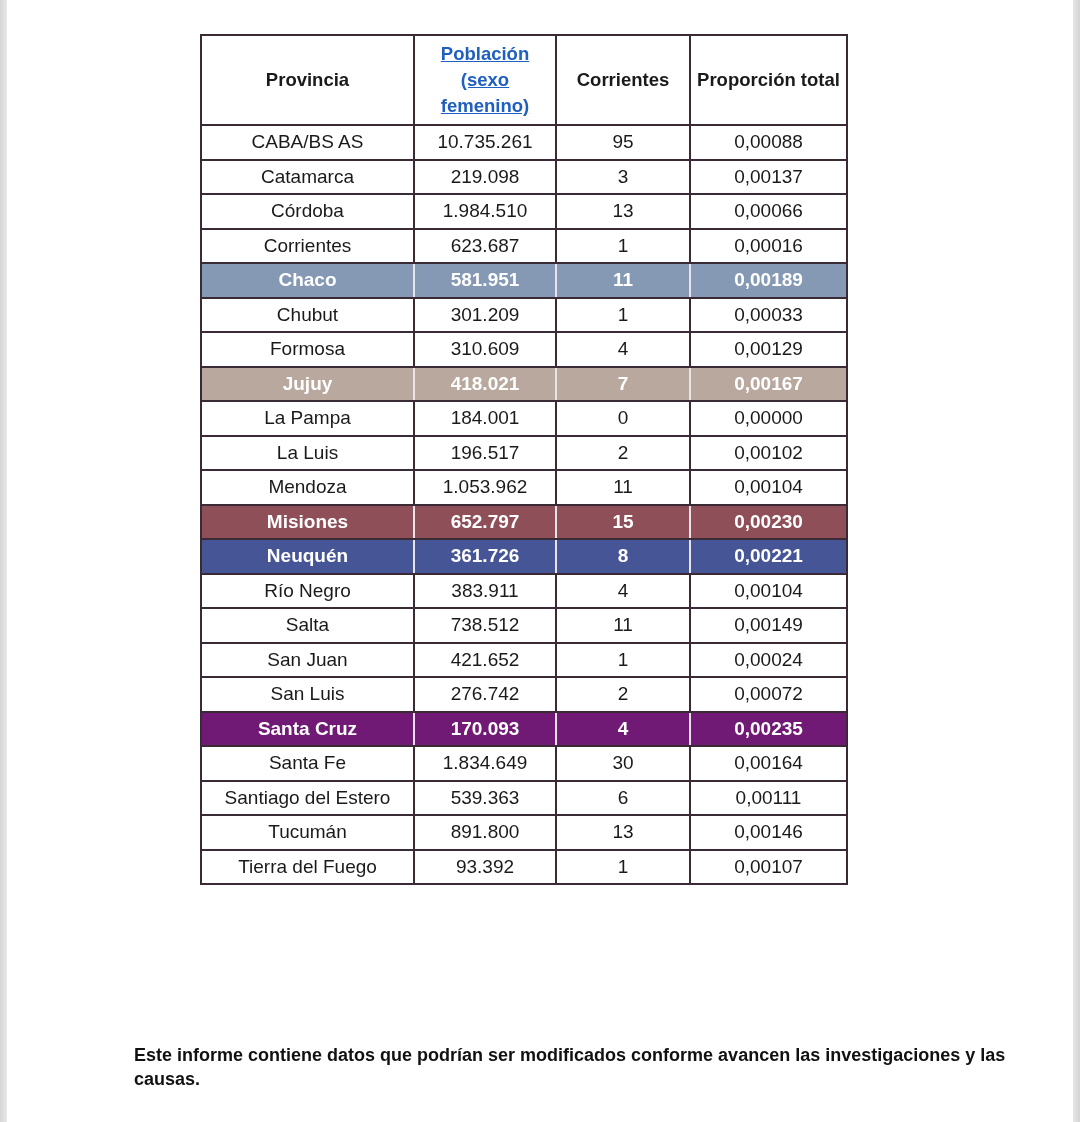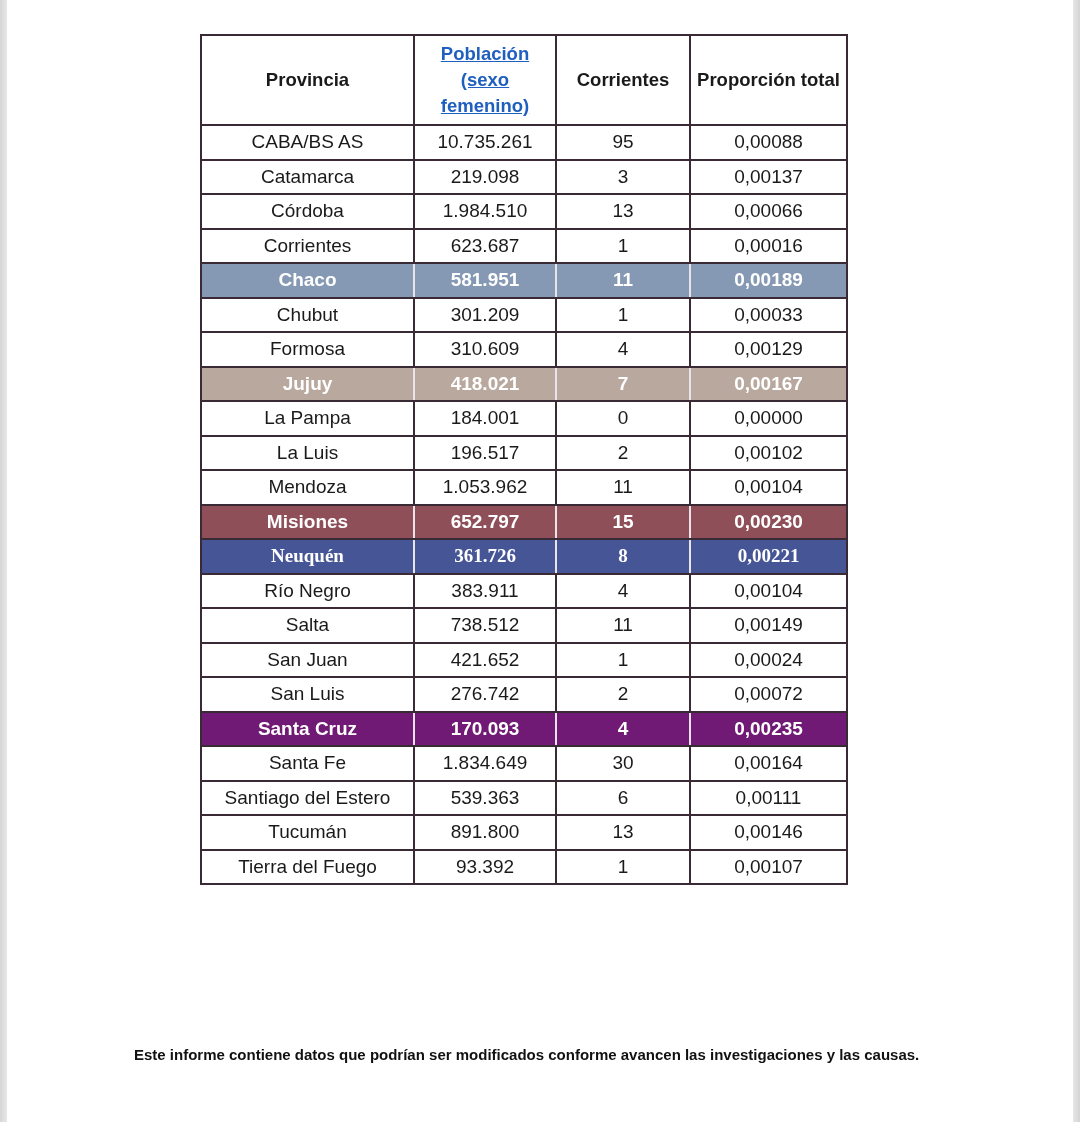--- a/index.html
+++ b/index.html
@@ -77,21 +77,21 @@
       border-right-color: #e8e4ea;
     }
     tr.hl td:first-child { border-left-color: #3a2a35; }
     tr.hl td:last-child { border-right-color: #3a2a35; }
     .footnote {
       position: absolute;
       left: 127px;
       top: 1043px;
       width: 880px;
       font-weight: bold;
-      font-size: 15px;
+      font-size: 18px;
       line-height: 24px;
       color: #111111;
     }
   </style>
 </head>
 <body>
 
 <div class="gutter-left"></div>
 <div class="gutter-right"></div>
 
@@ -177,21 +177,21 @@
           <td>1.053.962</td>
           <td>11</td>
           <td>0,00104</td>
         </tr>
         <tr class="hl" style="background: rgb(143, 79, 88);">
           <td>Misiones</td>
           <td>652.797</td>
           <td>15</td>
           <td>0,00230</td>
         </tr>
-        <tr class="hl" style="background: rgb(70, 85, 150); font-family: Liberation Serif, serif;">
+        <tr class="hl" style="background: rgb(70, 85, 150);">
           <td>Neuquén</td>
           <td>361.726</td>
           <td>8</td>
           <td>0,00221</td>
         </tr>
         <tr>
           <td>Río Negro</td>
           <td>383.911</td>
           <td>4</td>
           <td>0,00104</td>

